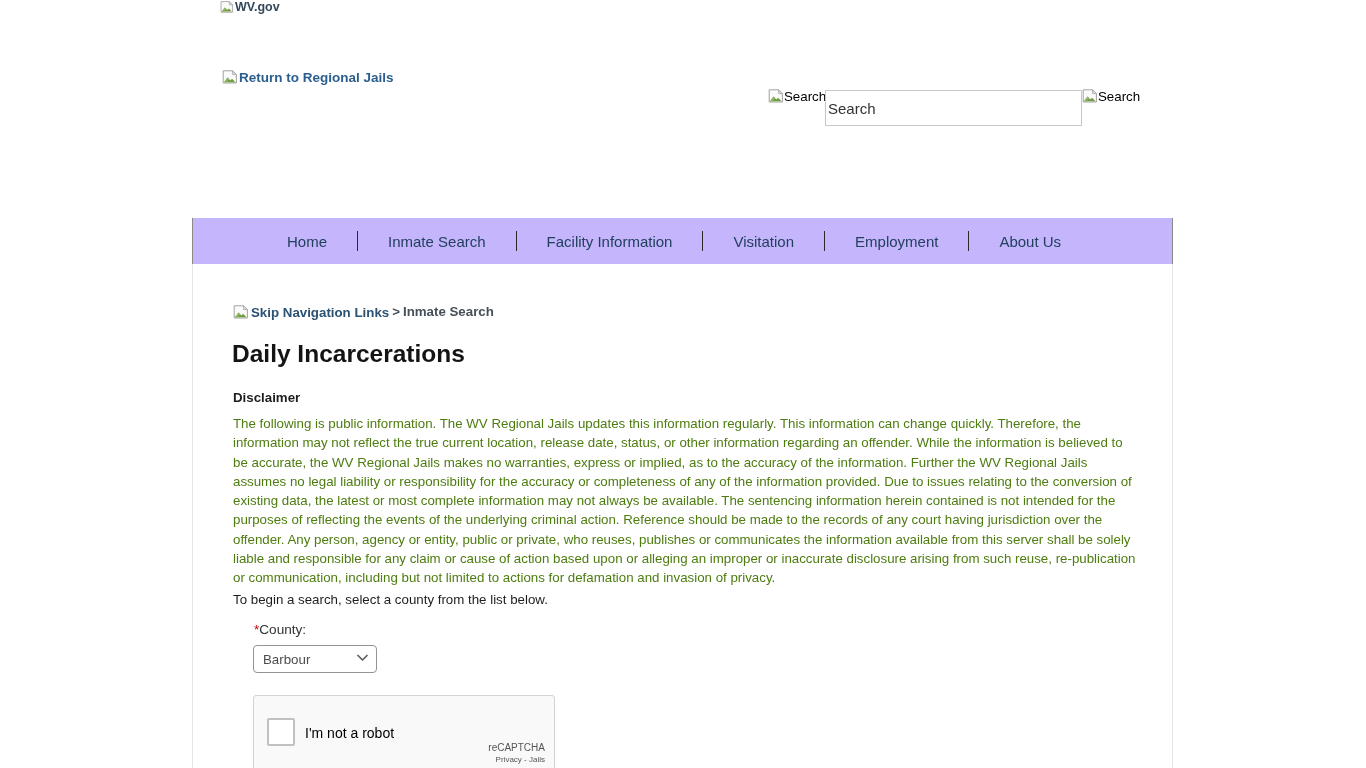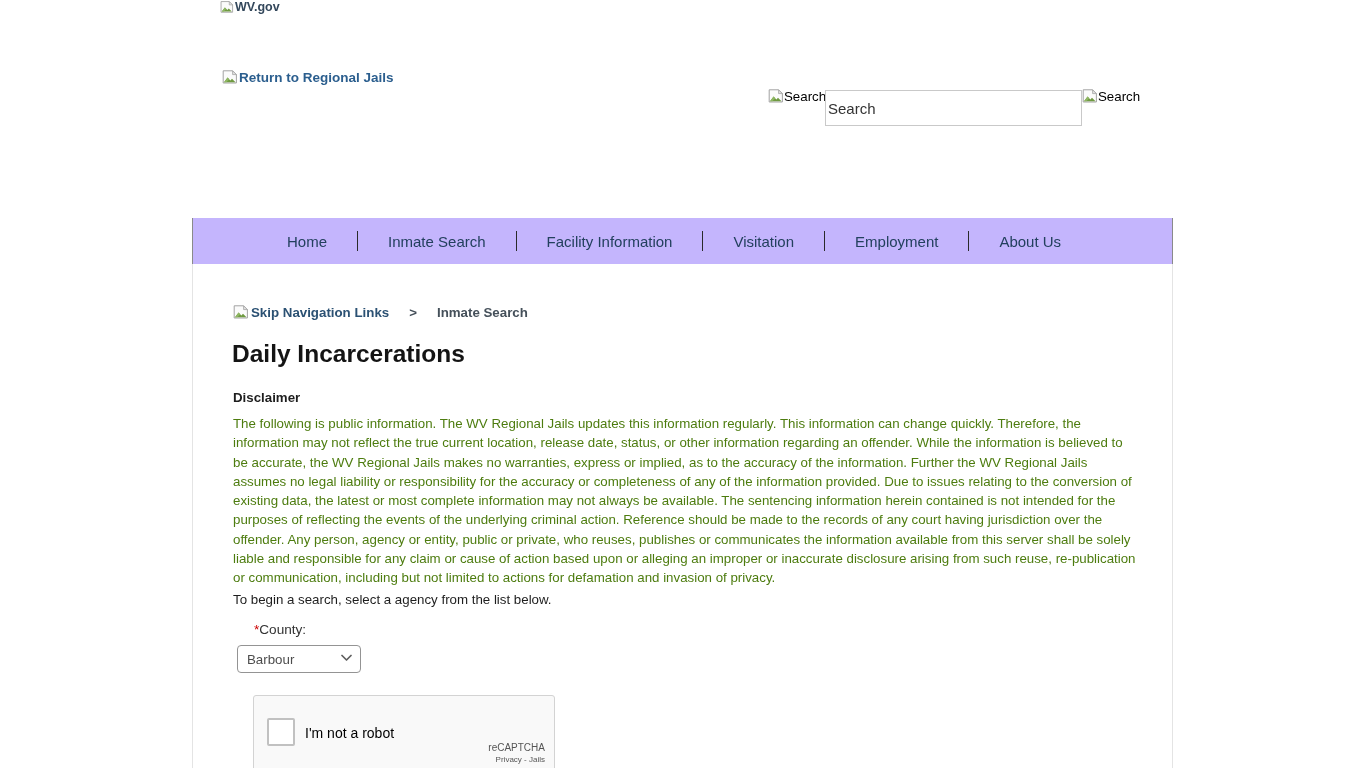--- a/index.html
+++ b/index.html
@@ -67,21 +67,21 @@
   .content-frame {
     position: absolute; left: 192px; top: 264px;
     width: 981px; height: 504px;
     border-left: 1px solid #e4e4e4; border-right: 1px solid #e4e4e4;
     background: #fff;
   }
 
   .breadcrumb {
     position: absolute; left: 233px; top: 304px;
     font-size: 13.3px; font-weight: bold;
-    display: flex; align-items: center; gap: 18px; white-space: nowrap;
+    display: flex; align-items: flex-start; gap: 1px; white-space: nowrap;
   }
   .breadcrumb .skip { color: #2b5173; display: flex; align-items: center; gap: 2px; }
   .breadcrumb .root-link { color: #2b5173; }
   .breadcrumb .crumb-sep { color: #45505a; padding: 0 2px; }
   .breadcrumb .current { color: #45505a; }
 
   .page-title {
     position: absolute; left: 232px; top: 340px;
     font-size: 24.5px; font-weight: bold; color: #141414;
   }
@@ -99,21 +99,21 @@
     position: absolute; left: 233px; top: 592px;
     font-size: 13.3px; color: #1e1e1e;
   }
 
   .county-label {
     position: absolute; left: 254px; top: 622px;
     font-size: 13.6px; color: #333;
   }
   .county-label .req { color: #cc0000; }
 
-  .county-select-wrap { position: absolute; left: 237px; top: 645px; width: 124px; height: 28px; }
+  .county-select-wrap { position: absolute; left: 253px; top: 645px; width: 124px; height: 28px; }
   .county-select {
     width: 100%; height: 100%;
     -webkit-appearance: none; -moz-appearance: none; appearance: none;
     border: 1px solid #949494; border-radius: 4px;
     background: #fff;
     font-family: "Liberation Sans", sans-serif;
     font-size: 13.3px; color: #4d4d4d;
     padding: 0 24px 0 9px; outline: none; cursor: pointer;
   }
   .select-chevron { position: absolute; right: 9px; top: 9px; pointer-events: none; }
@@ -219,21 +219,21 @@
   </span>
   <span class="crumb-sep">&gt;</span>
   <span class="current">Inmate Search</span>
 </div>
 
 <h1 class="page-title">Daily Incarcerations</h1>
 
 <div class="disclaimer-heading">Disclaimer</div>
 <p class="disclaimer-text">The following is public information. The WV Regional Jails updates this information regularly. This information can change quickly. Therefore, the information may not reflect the true current location, release date, status, or other information regarding an offender. While the information is believed to be accurate, the WV Regional Jails makes no warranties, express or implied, as to the accuracy of the information. Further the WV Regional Jails assumes no legal liability or responsibility for the accuracy or completeness of any of the information provided. Due to issues relating to the conversion of existing data, the latest or most complete information may not always be available. The sentencing information herein contained is not intended for the purposes of reflecting the events of the underlying criminal action. Reference should be made to the records of any court having jurisdiction over the offender. Any person, agency or entity, public or private, who reuses, publishes or communicates the information available from this server shall be solely liable and responsible for any claim or cause of action based upon or alleging an improper or inaccurate disclosure arising from such reuse, re-publication or communication, including but not limited to actions for defamation and invasion of privacy.</p>
 
-<p class="instruction-text">To begin a search, select a agency from the list below.</p>
+<p class="instruction-text">To begin a search, select a county from the list below.</p>
 
 <div class="county-label">
   <span class="req">*</span><span>County:</span>
 </div>
 
 <div class="county-select-wrap">
   <select class="county-select">
     <option selected="">Barbour</option>
   </select>
   <svg class="select-chevron" width="11" height="8" viewBox="0 0 11 8" aria-hidden="true">

